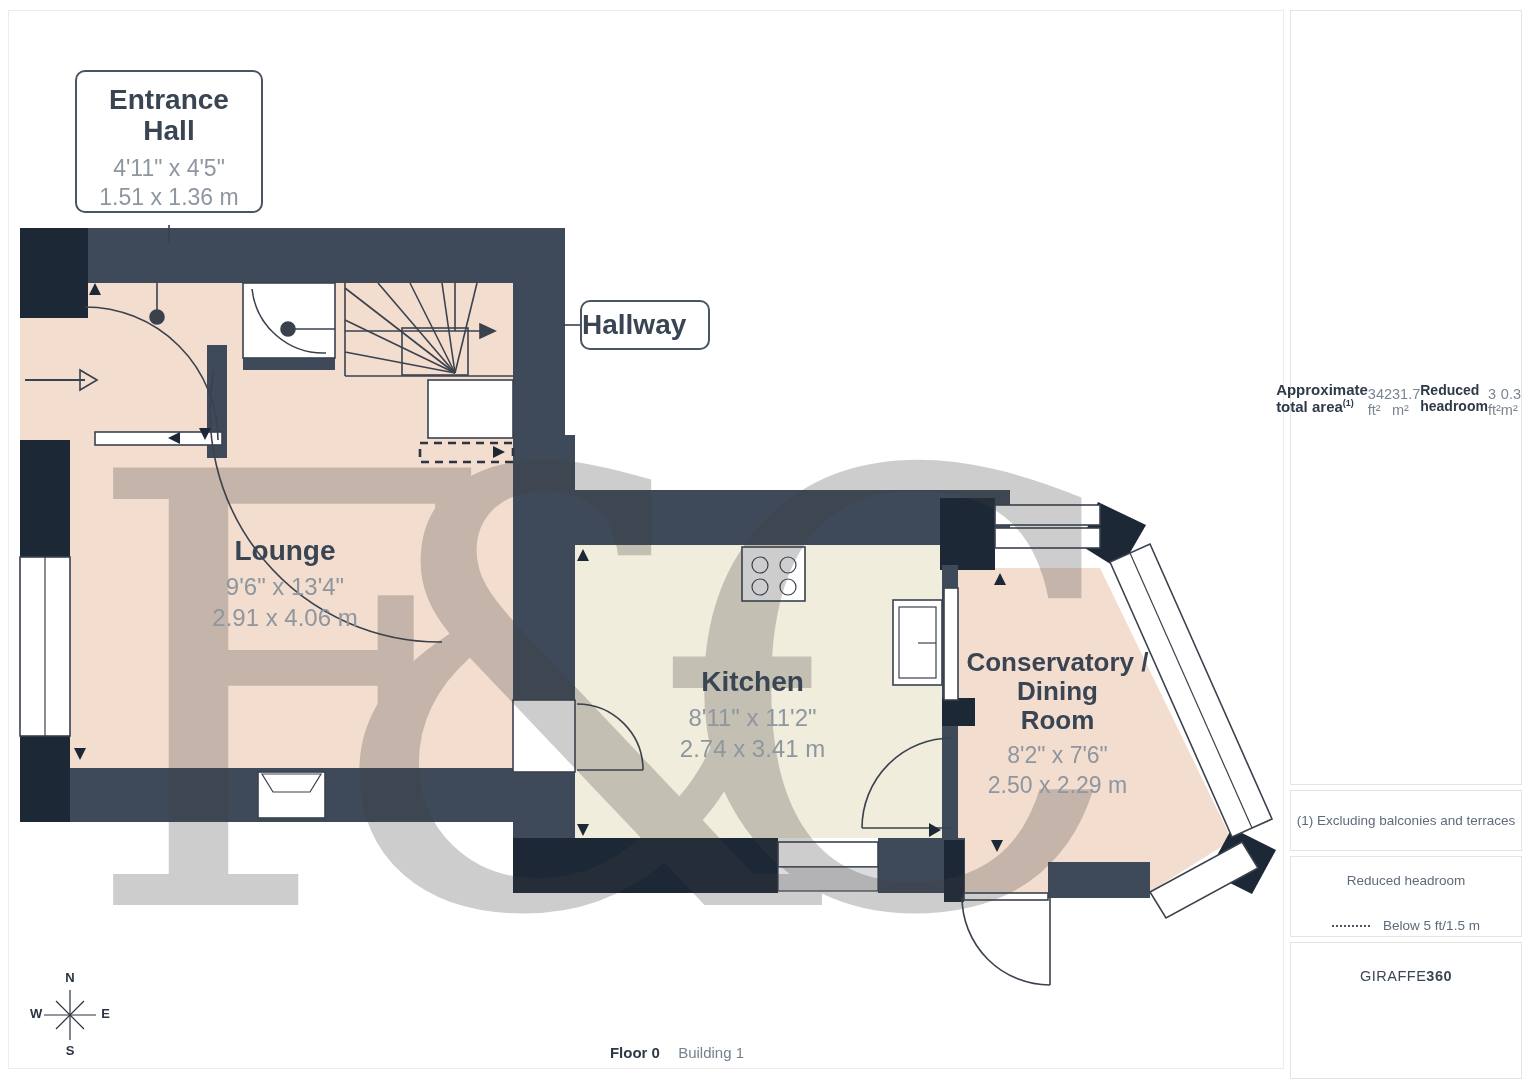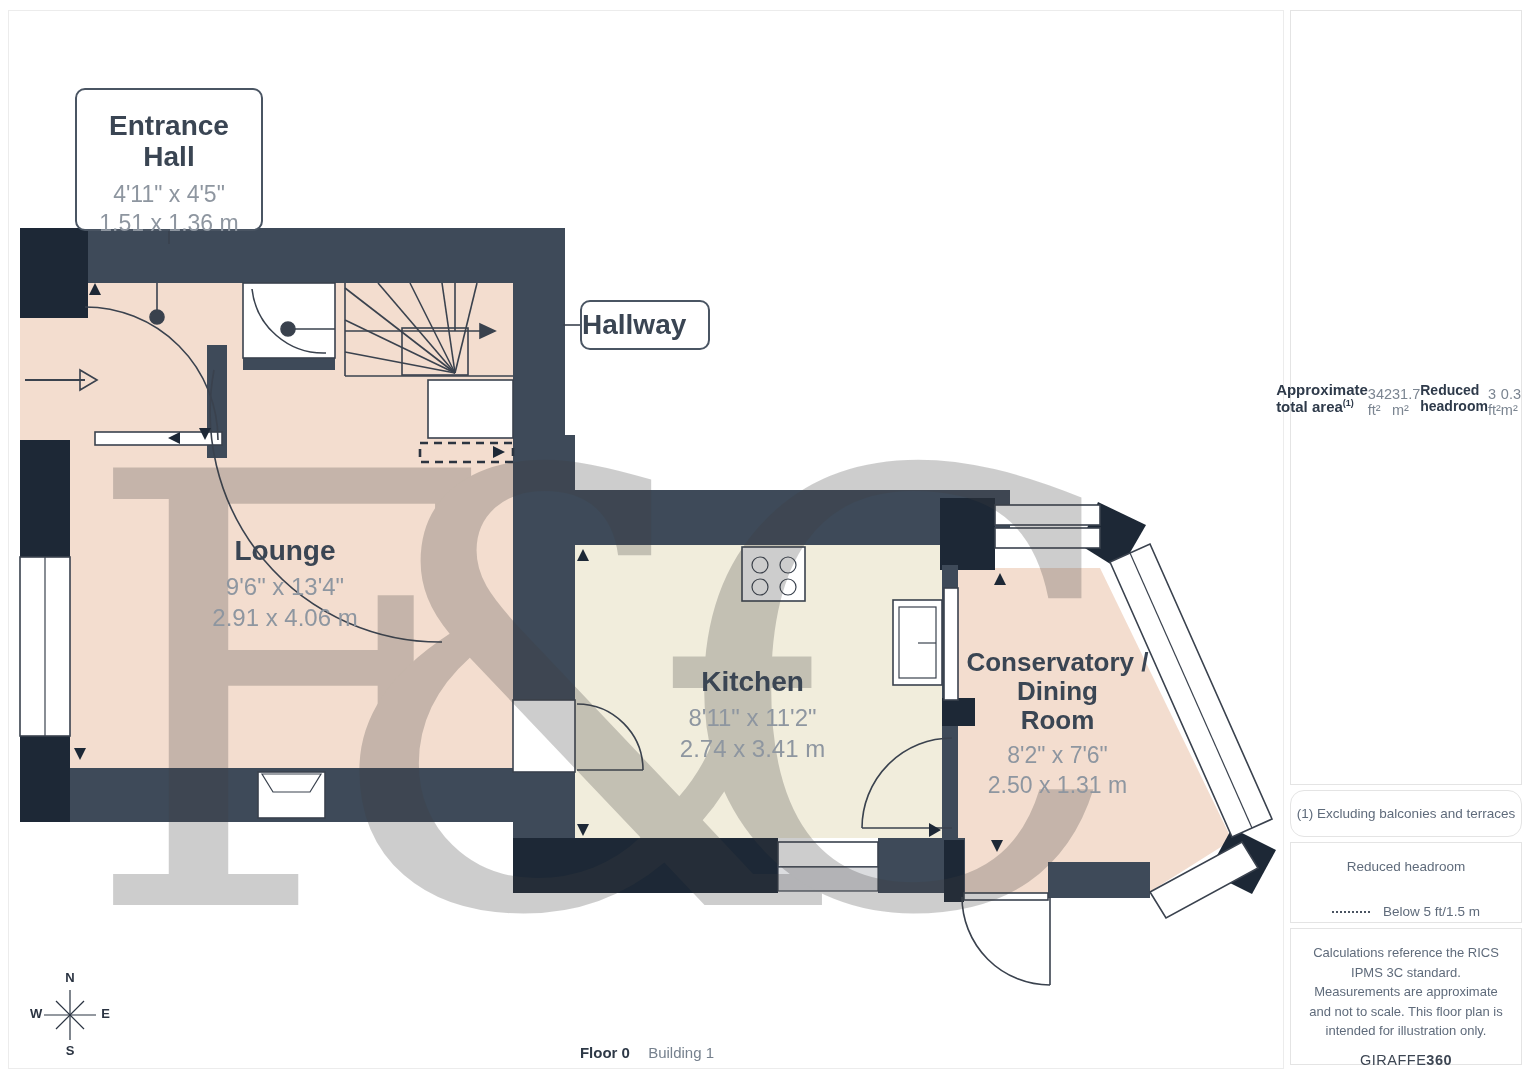--- a/index.html
+++ b/index.html
@@ -26,44 +26,44 @@
              font-family:"DejaVu Serif",serif;font-size:600px;line-height:1;
              letter-spacing:-0.30em;color:var(--watermark);opacity:0.25;text-align:right;}
 
   .room-label{position:absolute;z-index:3;text-align:center;}
   .room-name{font-weight:bold;font-size:28px;color:var(--room-name);line-height:1.12;white-space:pre-line;}
   .room-dims{font-size:24px;color:var(--room-dims);line-height:1.28;margin-top:6px;}
 
   .tag{position:absolute;z-index:3;background:#fff;border:2px solid #4a5563;border-radius:10px;
        text-align:center;box-sizing:border-box;}
   .tag .room-name{font-size:28px;}
-  .tag-entrance{left:75px;top:88px;width:188px;height:143px;padding-top:20px;}
+  .tag-entrance{left:75px;top:70px;width:188px;height:143px;padding-top:12px;}
   .tag-entrance .room-dims{font-size:23px;margin-top:7px;}
   .tag-hallway{left:580px;top:300px;width:130px;height:50px;display:flex;
                align-items:center;justify-content:flex-start;}
 
   .compass{position:absolute;left:28px;top:972px;width:84px;height:84px;z-index:3;}
   .compass span{position:absolute;font-size:13px;font-weight:bold;color:#2b3442;}
   .compass .n{left:50%;top:-2px;transform:translateX(-50%);}
   .compass .s{left:50%;bottom:-2px;transform:translateX(-50%);}
   .compass .w{left:2px;top:34px;} .compass .e{right:2px;top:34px;}
 
-  .caption{position:absolute;left:8px;top:1044px;width:1278px;text-align:center;z-index:3;font-size:15px;}
+  .caption{position:absolute;left:8px;top:1044px;width:1278px;text-align:center;z-index:3;font-size:15px;padding-left:30px;}
   .caption .floor{font-weight:bold;color:#2e3947;}
   .caption .building{color:#76818e;margin-left:14px;}
 
   .sidebar{position:absolute;left:1290px;top:10px;width:232px;z-index:4;}
   .sb-box{border:1px solid var(--border-light);background:#fff;box-sizing:border-box;margin-bottom:5px;}
   .sb-top{height:775px;display:flex;flex-direction:row;align-items:center;justify-content:flex-end;}
   .sb-title{font-size:15px;font-weight:bold;color:var(--title-dark);}
   .sb-title sup{font-size:9px;}
   .sb-val{font-size:14.5px;color:#7b8591;margin-top:9px;}
   .sb-gap{height:22px;}
-  .sb-note{height:47px;display:flex;align-items:center;justify-content:center;
-           font-size:13.5px;color:var(--note-text);border-radius:14px;}
+  .sb-note{height:61px;display:flex;align-items:center;justify-content:center;
+           font-size:13.5px;color:var(--note-text);}
   .sb-legend{height:81px;text-align:center;font-size:13.5px;color:var(--note-text);}
   .sb-legend .lg-title{margin-top:16px;}
   .lg-row{margin-top:30px;display:flex;align-items:center;justify-content:center;gap:13px;}
   .dotted{display:inline-block;width:38px;border-top:2px dotted #4a5462;height:0;}
   .sb-disc{height:137px;padding:14px 17px;text-align:center;box-sizing:border-box;}
   .disc-text{font-size:13px;line-height:1.5;color:var(--note-text);}
   .brand{margin-top:11px;font-size:14.5px;color:#3d4653;letter-spacing:0.5px;}
   .brand b{font-weight:bold;}
 </style>
 </head>
@@ -215,21 +215,21 @@
       <div>8'11" x 11'2"</div>
       <div>2.74 x 3.41 m</div>
     </div>
   </div>
   <div class="room-label" style="left:950px;top:648px;width:215px;">
     <div class="room-name" style="font-size:26px;">Conservatory /
 Dining
 Room</div>
     <div class="room-dims" style="font-size:23px;">
       <div>8'2" x 7'6"</div>
-      <div>2.50 x 1.31 m</div>
+      <div>2.50 x 2.29 m</div>
     </div>
   </div>
 
   <div class="compass">
     <svg width="84" height="84">
       <g stroke="#2b3442" stroke-width="1.2">
         <line x1="42" y1="18" x2="42" y2="68"></line>
         <line x1="16" y1="43" x2="68" y2="43"></line>
         <line x1="28" y1="29" x2="56" y2="57"></line>
         <line x1="56" y1="29" x2="28" y2="57"></line>
@@ -262,19 +262,18 @@
       <span>(1) Excluding balconies and terraces</span>
     </div>
     <div class="sb-box sb-legend">
       <div class="lg-title">Reduced headroom</div>
       <div class="lg-row">
         <span class="dotted"></span>
         <span>Below 5 ft/1.5 m</span>
       </div>
     </div>
     <div class="sb-box sb-disc">
-      <div class="disc-text">Calculations reference the RICS IPMS 3C standard. Measurements are approximate and not to scale. This floor plan is intended for illustration only.</div>
       <div class="brand">
         <span>GIRAFFE</span><b>360</b>
       </div>
     </div>
   </div>
 </div>
 
 </body></html>

